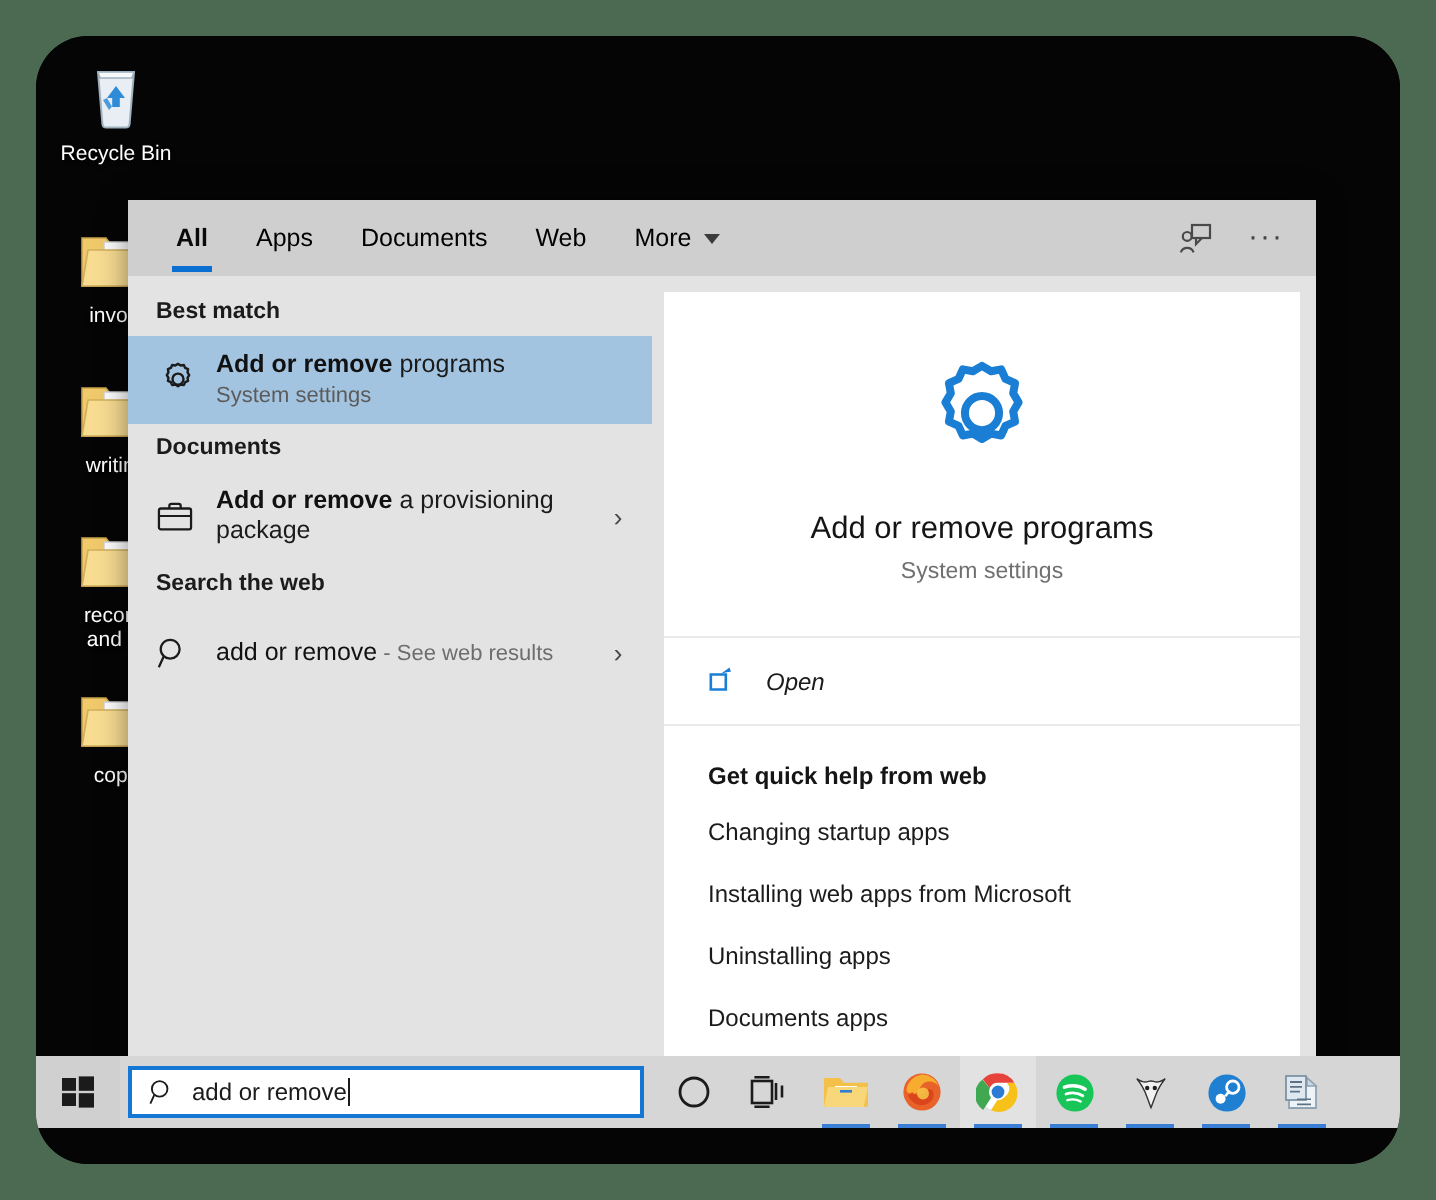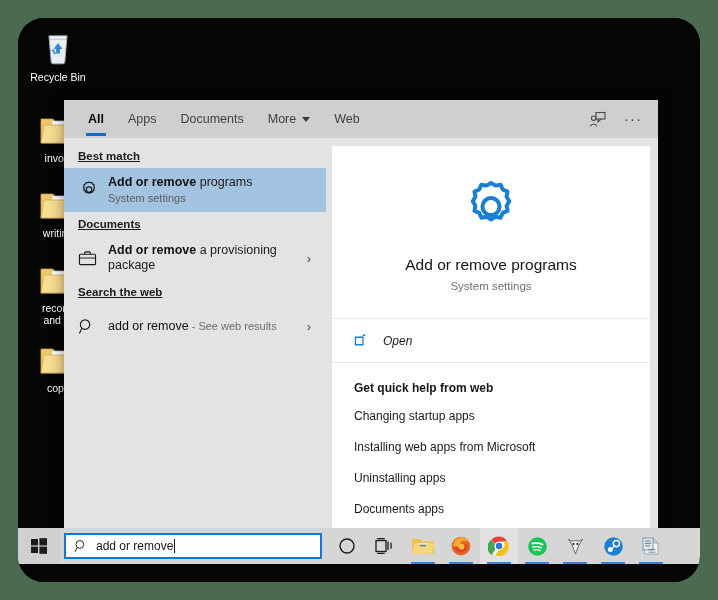--- a/index.html
+++ b/index.html
@@ -59,21 +59,21 @@
     background: #cfcfcf;
     padding: 0;
   }
   .tabs { display: flex; align-items: center; height: 38px; padding-left: 12px; }
   .tab {
     position: relative;
     height: 38px;
     display: flex; align-items: center;
     padding: 0 12px;
     font-size: 12.5px;
-    color: #404040;
+    color: #000000;
     cursor: default;
   }
   .tab.active { color: #0a0a0a; font-weight: 700; }
   .tab.active::after {
     content: "";
     position: absolute;
     left: 10px; right: 10px; bottom: 2px;
     height: 3px;
     background: #0a6fd1;
   }
@@ -100,21 +100,20 @@
     width: 262px;
     background: #e3e3e3;
     padding-top: 6px;
     box-sizing: border-box;
   }
   .group-title {
     font-size: 11.5px;
     font-weight: 700;
     color: #1b1b1b;
     padding: 6px 0 6px 14px;
-    text-decoration: underline;
   }
   .result-row {
     display: flex;
     align-items: center;
     min-height: 44px;
     padding: 4px 8px 4px 14px;
     box-sizing: border-box;
     cursor: default;
   }
   .result-row.selected { background: #a3c4e0; }
@@ -289,25 +288,25 @@
             <div class="tab active">
               <span>All</span>
             </div>
             <div class="tab">
               <span>Apps</span>
             </div>
             <div class="tab">
               <span>Documents</span>
             </div>
             <div class="tab">
+              <span>Web</span>
+            </div>
+            <div class="tab">
               <span>More</span>
               <span class="caret"></span>
-            </div>
-            <div class="tab">
-              <span>Web</span>
             </div>
           </div>
 
           <div class="header-actions">
             <div class="hdr-btn">
               <svg width="17" height="17" viewBox="0 0 17 17">
                 <rect x="7" y="1.5" width="9" height="6.5" fill="none" stroke="#4a4a4a" stroke-width="1.1"></rect>
                 <path d="M9 8 L9 11 L12 8" fill="none" stroke="#4a4a4a" stroke-width="1.1"></path>
                 <circle cx="4.6" cy="7.2" r="2.2" fill="none" stroke="#4a4a4a" stroke-width="1.1"></circle>
                 <path d="M1.4 15.2 a3.4 3.4 0 0 1 6.4 0" fill="none" stroke="#4a4a4a" stroke-width="1.1"></path>

